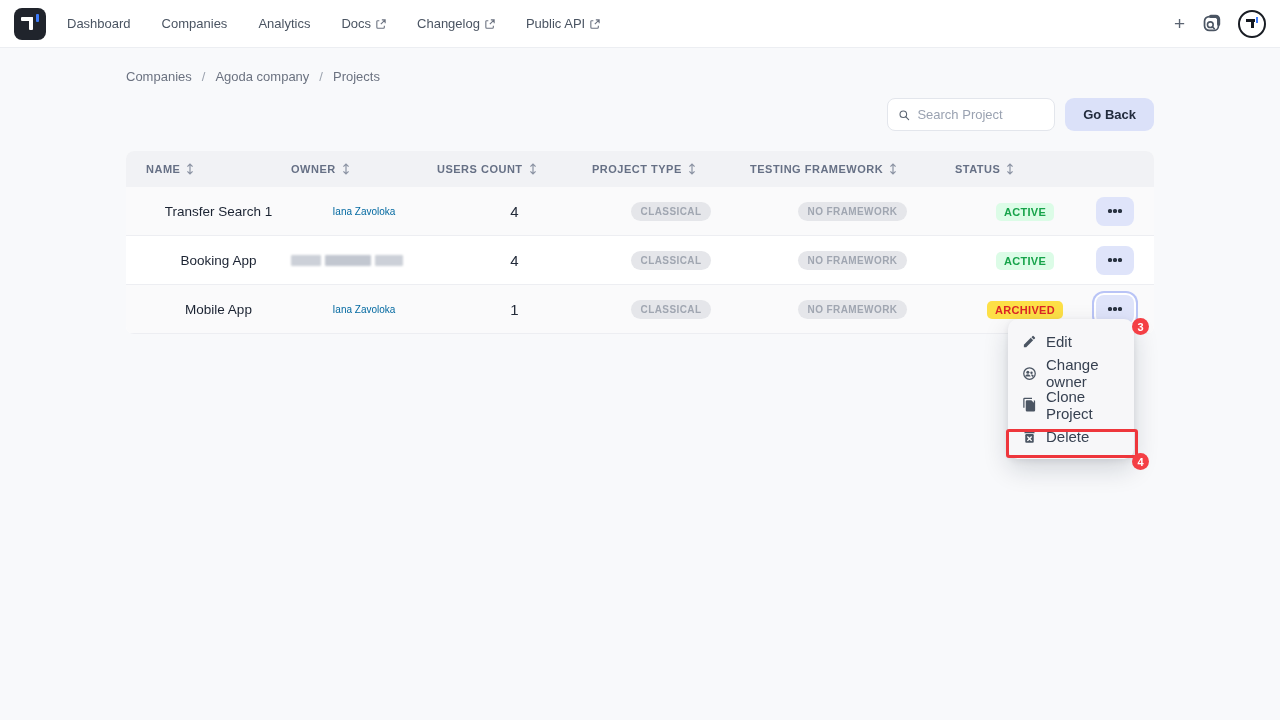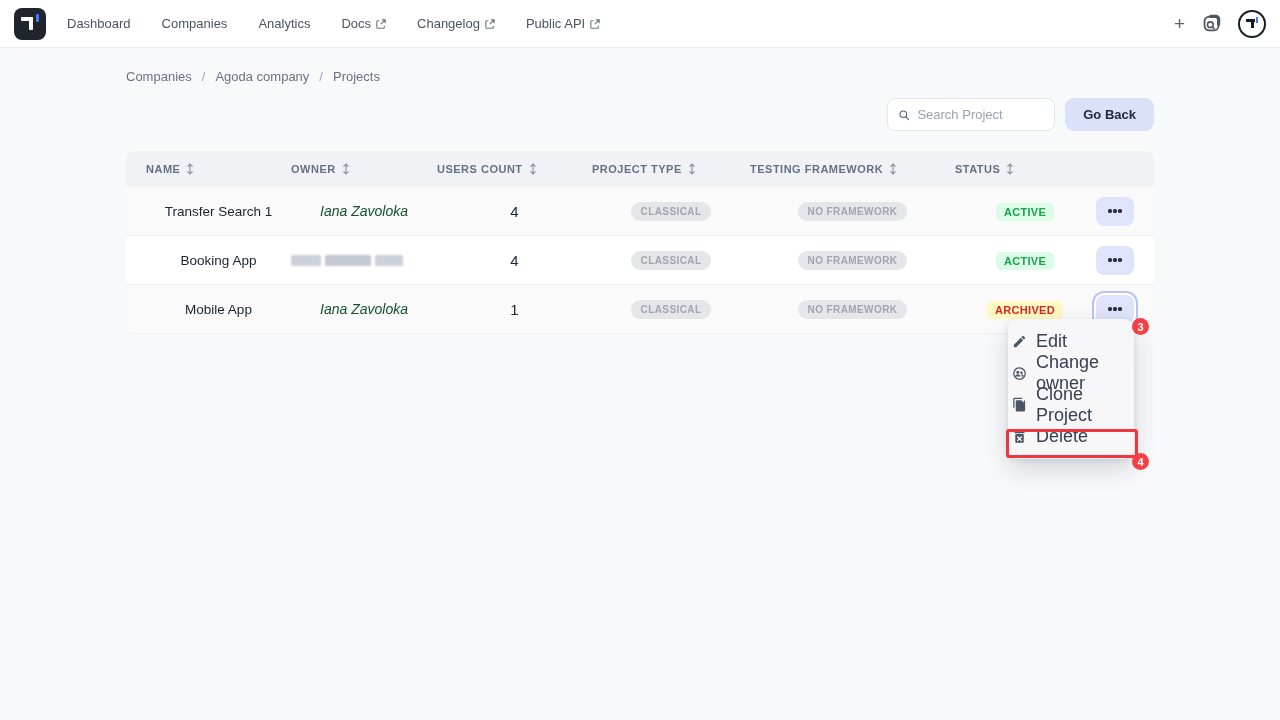--- a/index.html
+++ b/index.html
@@ -57,51 +57,51 @@
   }
   .th { font-size:11px; font-weight:700; letter-spacing:.5px; color:#667085;
     display:flex; align-items:center; gap:5px; cursor:pointer; text-transform:uppercase; }
   .trow {
     display:grid; grid-template-columns:145px 146px 155px 158px 205px 140px 1fr;
     height:49px; align-items:center; padding:0 20px; border-bottom:1px solid #edeef2;
     background:#fff;
   }
   .trow.striped { background:#fafafb; }
   .cell-name { font-size:13.5px; color:#1b2332; font-weight:500; }
-  .cell-owner { font-size:14px; color:#14532d;font-style:italic; }
+  .cell-owner { font-size:10px; color:#0369a1; }
   .cell-count { font-size:15px; color:#232b3a; }
   .pill {
     display:inline-block; font-size:10px; font-weight:700; letter-spacing:.4px;
     padding:4px 10px; border-radius:999px; background:#e5e6ea; color:#a0a6b1;
   }
   .status-pill { display:inline-block; font-size:11px; font-weight:700; letter-spacing:.3px;
     padding:3px 8px; border-radius:5px; }
   .status-active { background:#dcfce7; color:#16a34a; }
-  .status-archived { background:#fef9c3; color:#dc2626; }
+  .status-archived { background:#fde047; color:#dc2626; }
   .cell-actions { display:flex; justify-content:flex-end; }
   .ellipsis-btn {
     width:38px; height:29px; background:#dfe4fa; border:none; border-radius:8px;
     cursor:pointer; display:flex; align-items:center; justify-content:center;
   }
   .ellipsis-btn.focused { box-shadow:0 0 0 2px #ffffff, 0 0 0 4px #b9c4f6; }
   .dots { width:3.2px; height:3.2px; border-radius:50%; background:#2a3342;
     box-shadow:-5px 0 0 #2a3342, 5px 0 0 #2a3342; }
   .redacted { display:flex; gap:4px; align-items:center; filter:blur(1.3px); }
   .redacted i { display:block; height:11px; border-radius:1px; }
   .redacted .r1 { width:30px; background:#ccd0d8; }
   .redacted .r2 { width:46px; background:#c2c7d0; }
   .redacted .r3 { width:28px; background:#ccd0d8; }
   
   .ctx-menu {
     position:absolute; left:1008px; top:319px; width:126px;
     background:#f7f7f9; border-radius:10px; padding:7px 0;
     box-shadow:0 10px 26px rgba(15,23,42,.16), 0 2px 6px rgba(15,23,42,.08);
   }
   .ctx-item { height:31.5px; display:flex; align-items:center; gap:9px;
-    padding:0 4px; font-size:18px; color:#374151; font-weight:500; cursor:pointer; }
+    padding:0 14px; font-size:15px; color:#374151; font-weight:500; cursor:pointer; }
   .ctx-item svg { flex:0 0 auto; }
   
   .annot-rect {
     position:absolute; left:1006px; top:429px; width:132px; height:29px;
     border:3px solid #ee363c; border-radius:3px; pointer-events:none;
   }
   .annot-badge {
     position:absolute; width:17px; height:17px; border-radius:50%; background:#f43f45;
     color:#fff; font-size:11px; font-weight:700; display:flex; align-items:center;
     justify-content:center; pointer-events:none;

